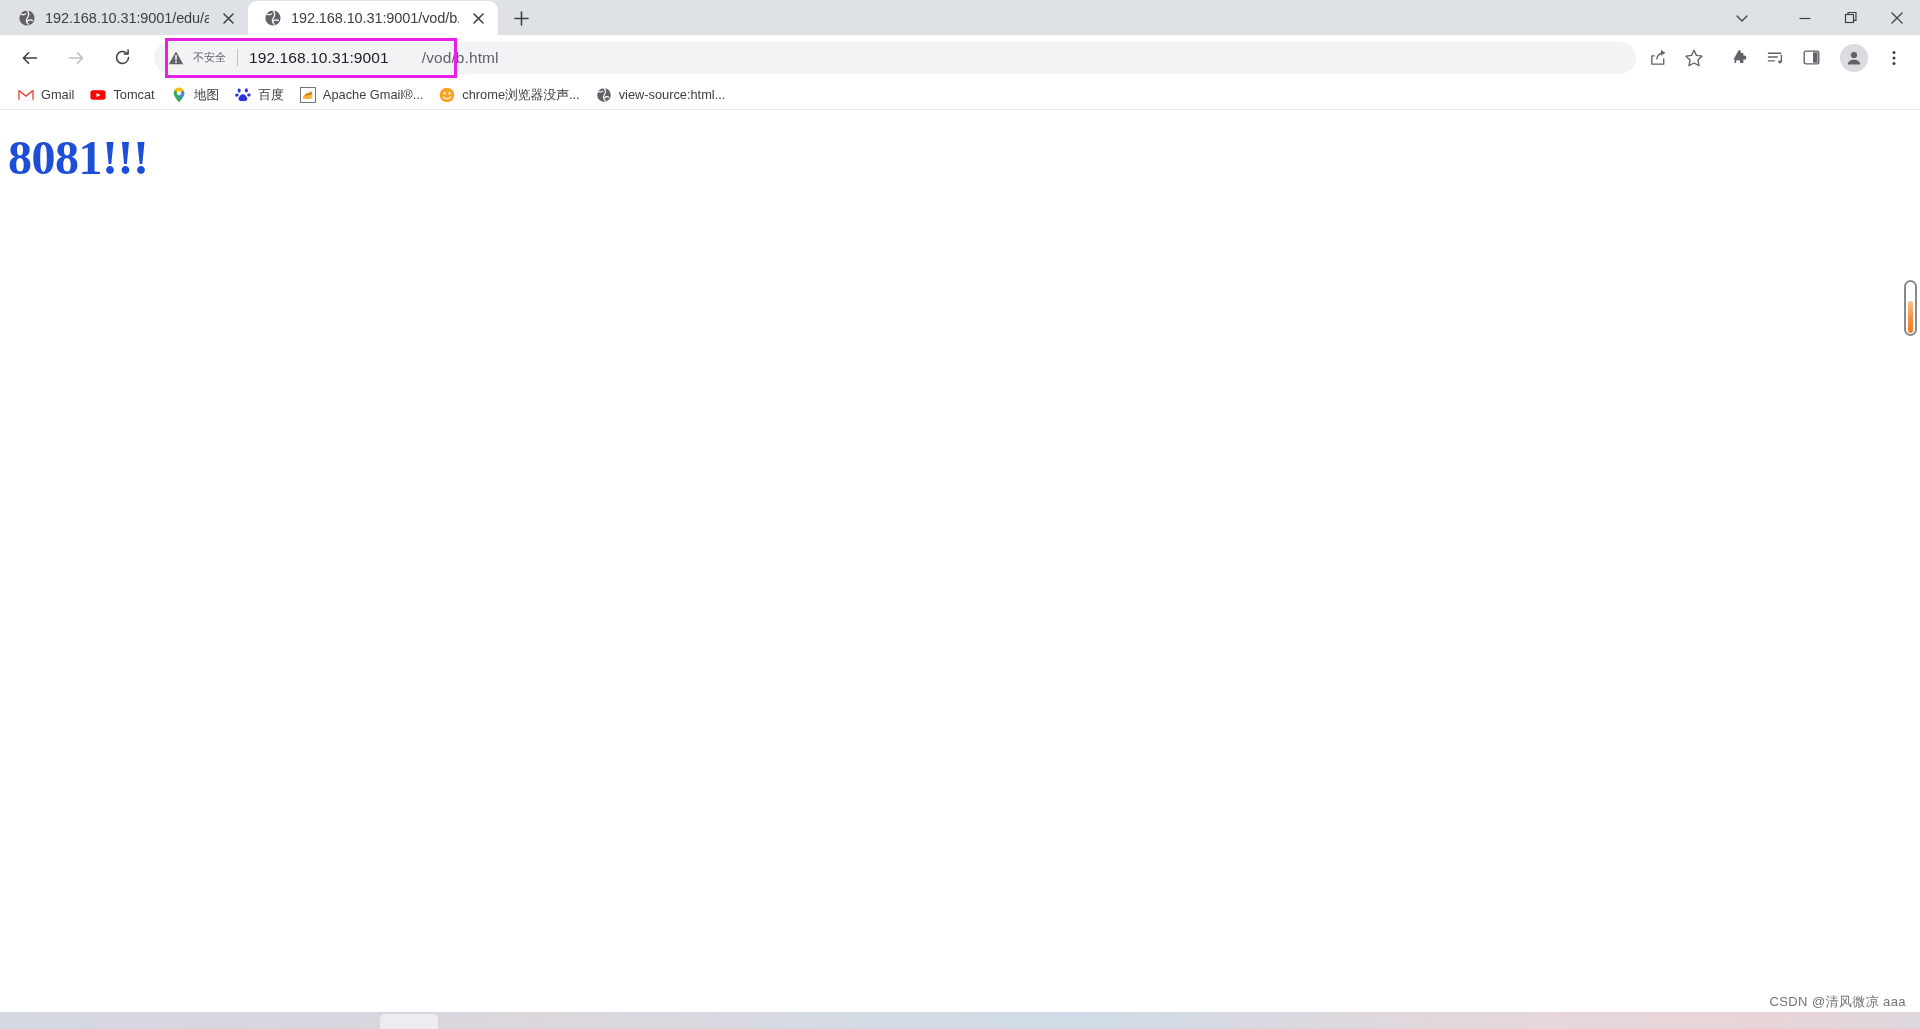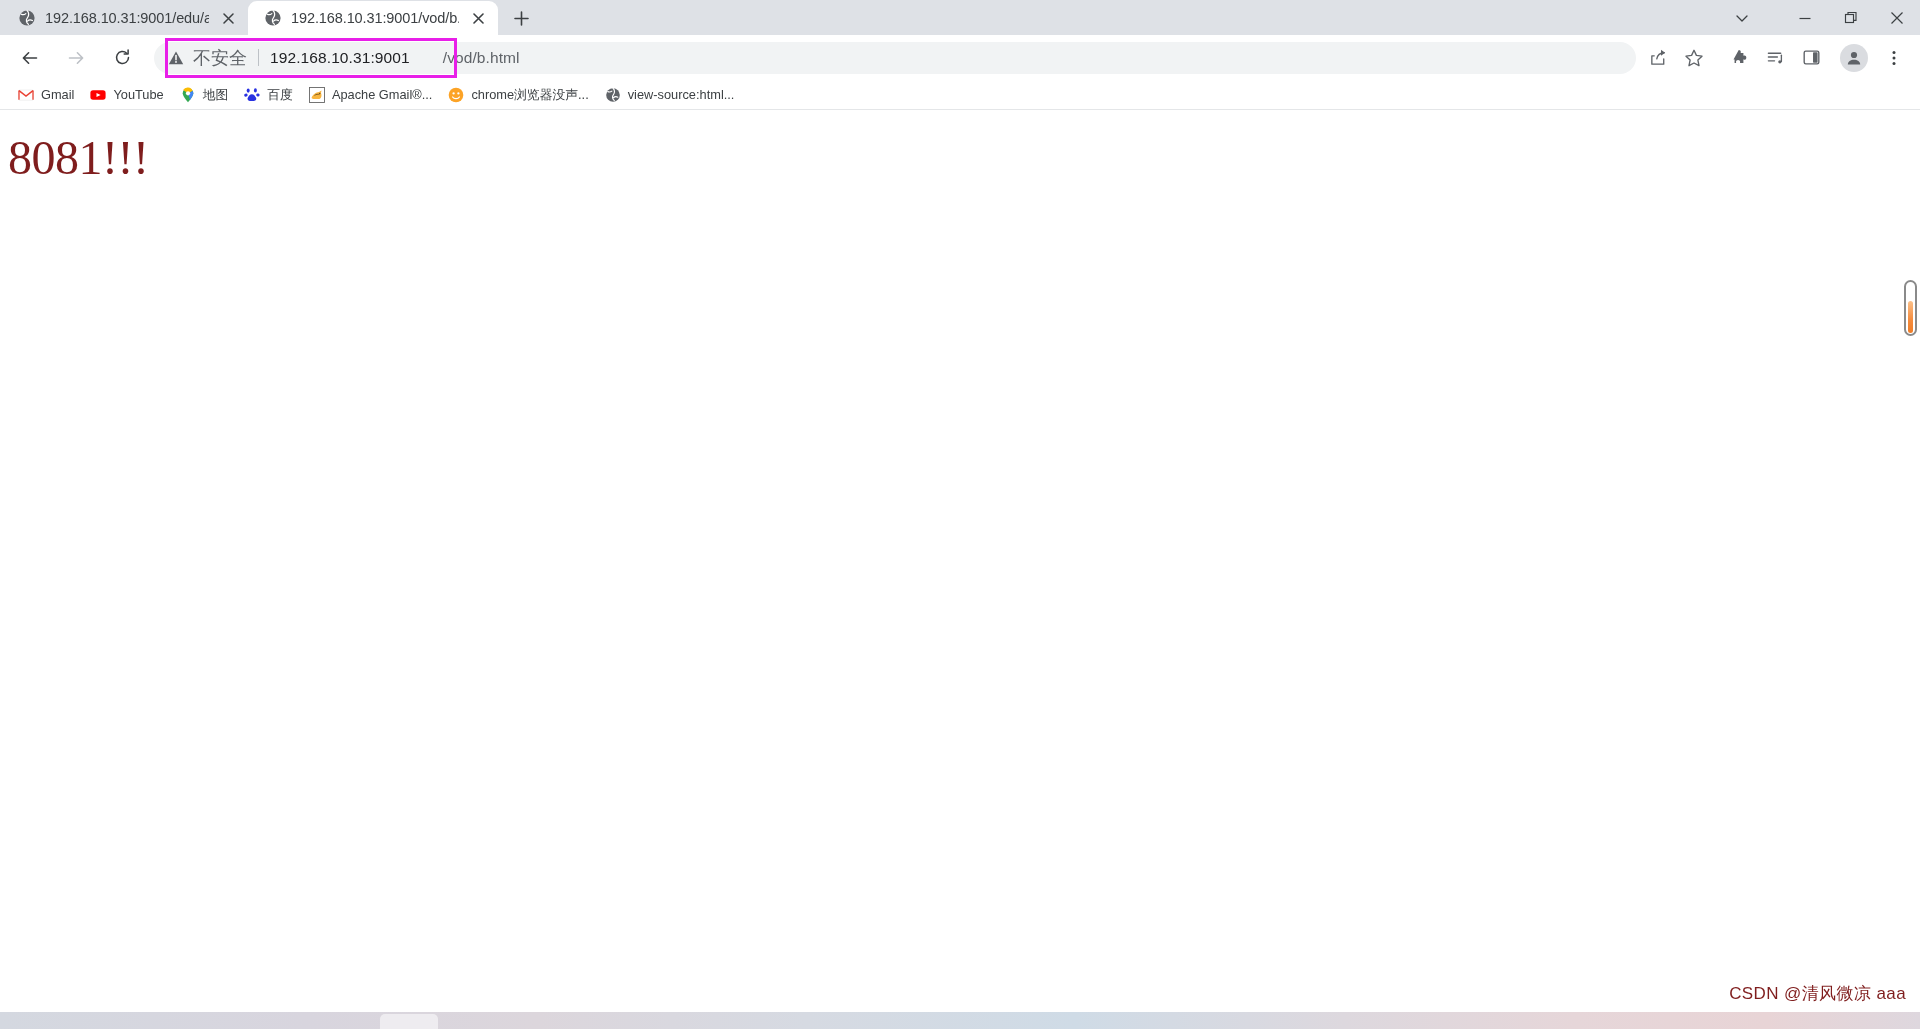--- a/index.html
+++ b/index.html
@@ -93,21 +93,21 @@
     background: #f1f3f4;
     border-radius: 16px;
     display: flex;
     align-items: center;
     padding-left: 14px;
     position: relative;
     min-width: 0;
   }
   .sec-warn-icon { width: 16px; height: 16px; flex: 0 0 16px; }
   .sec-text {
-    font-size: 18px; color: #5f6368;
+    font-size: 11px; color: #5f6368;
     margin-left: 9px; white-space: nowrap;
   }
   .omni-divider {
     width: 1px; height: 17px; background: #bdc1c6; margin: 0 11px;
     flex: 0 0 1px;
   }
   .omni-url {
     font-size: 15.5px; color: #202124; white-space: nowrap;
     letter-spacing: 0.1px; line-height: 20px;
   }
@@ -160,22 +160,22 @@
   
   .viewport {
     position: relative;
     height: 919px;
     background: #ffffff;
     overflow: hidden;
   }
   .page-h1 {
     font-family: "Liberation Serif", serif;
     font-size: 48px;
-    font-weight: normal;
-    color: #7f1d1d;
+    font-weight: bold;
+    color: #1d4ed8;
     margin: 21px 0 16px 8px;
     line-height: 1.12;
     letter-spacing: -0.5px;
   }
 
   
   .scroll-capsule {
     position: absolute;
     right: 3px;
     top: 170px;
@@ -190,23 +190,23 @@
     position: absolute;
     left: 2px; right: 2px; bottom: 1px;
     height: 32px;
     border-radius: 4px;
     background: linear-gradient(180deg, #fbc08a 0%, #f58b3c 60%, #ef7d27 100%);
   }
 
   .watermark {
     position: absolute;
     right: 14px;
-    bottom: 24px;
-    font-size: 17px;
-    color: #7f1d1d;
+    bottom: 18px;
+    font-size: 13px;
+    color: #737373;
     letter-spacing: 0.4px;
     white-space: nowrap;
   }
 
   
   .desktop-strip {
     position: absolute;
     left: 0; bottom: 0;
     width: 1920px; height: 17px;
     background: linear-gradient(90deg,
@@ -389,21 +389,21 @@
       <span class="bm-label">Gmail</span>
     </div>
 
     <div class="bm">
       <span class="bm-icon">
         <svg width="16" height="16" viewBox="0 0 16 16">
           <rect x="0.4" y="3.3" width="15.2" height="9.4" rx="2.6" fill="#ff0000"></rect>
           <path d="M6.5 5.9 L10.6 8 L6.5 10.1 Z" fill="#ffffff"></path>
         </svg>
       </span>
-      <span class="bm-label">YouTube</span>
+      <span class="bm-label">Tomcat</span>
     </div>
 
     <div class="bm">
       <span class="bm-icon">
         <svg width="16" height="16" viewBox="0 0 16 16">
           <path d="M8 15.3C8 15.3 13.3 9.6 13.3 6.3A5.3 5.3 0 0 0 2.7 6.3C2.7 9.6 8 15.3 8 15.3Z" fill="#34a853"></path>
           <path d="M3.1 3.1 A5.3 5.3 0 0 1 12.6 4.1 L8 6.3Z" fill="#fbbc04"></path>
           <path d="M12.7 4.0 A5.3 5.3 0 0 1 13.3 6.3 C13.3 8.2 11.5 11 10 12.9 L8 6.3Z" fill="#4285f4"></path>
           <circle cx="8" cy="6.3" r="2.1" fill="#ffffff"></circle>
         </svg>

